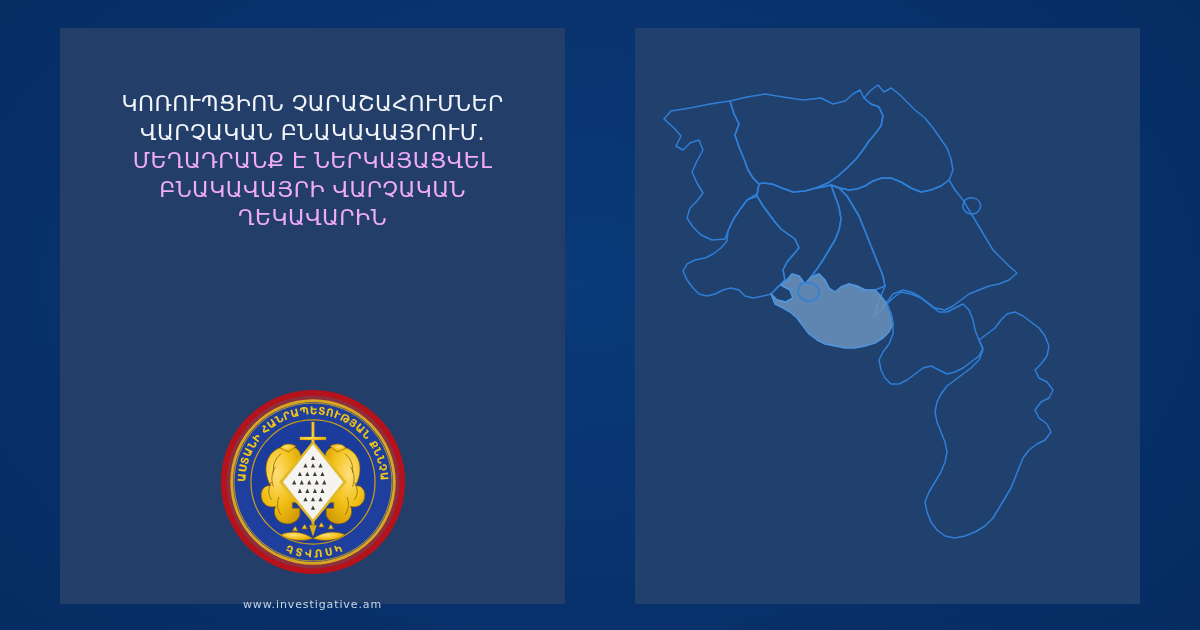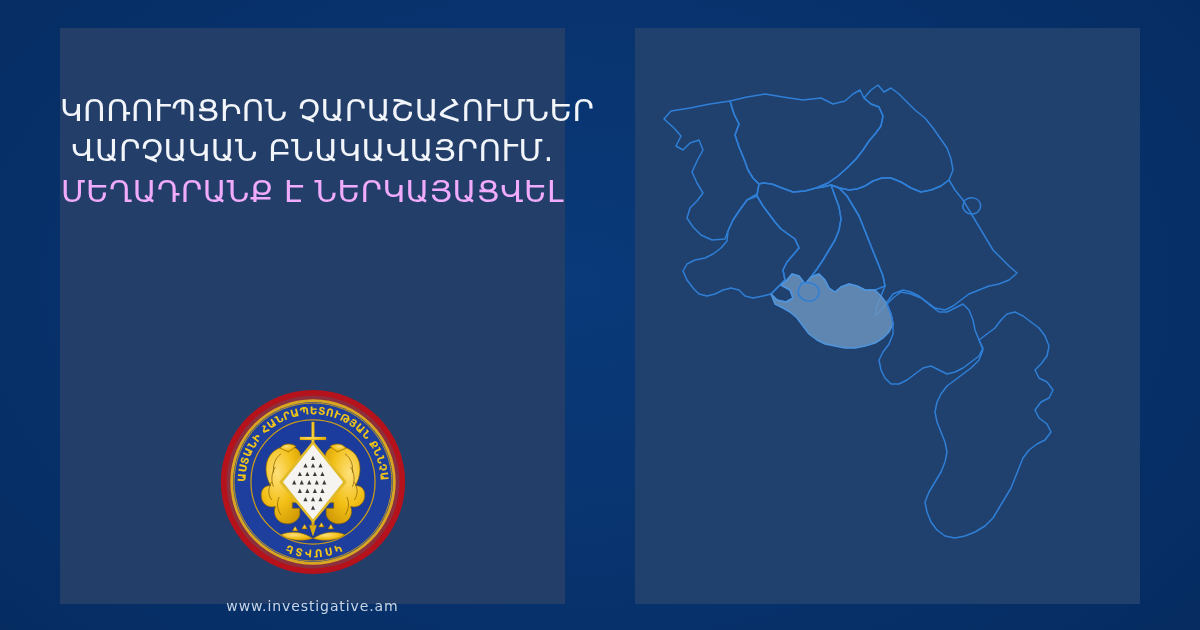--- a/index.html
+++ b/index.html
@@ -44,21 +44,21 @@
     position: absolute;
     left: 0;
     top: 62px;
     width: 505px;
     text-align: center;
     line-height: 1.30;
     letter-spacing: 0.4px;
   }
   .hl-line {
     display: block;
-    font-size: 31px;
+    font-size: 22px;
     font-weight: 400;
     white-space: nowrap;
   }
   .hl-white { color: #f2f5fa; }
   .hl-yellow { color: #f0abfc; }
 
   #emblem-wrap {
     position: absolute;
     left: 0;
     top: 360px;
@@ -71,21 +71,21 @@
     height: 188px;
   }
 
   #site-url {
     position: absolute;
     left: 0;
     top: 570px;
     width: 505px;
     text-align: center;
     color: #c9d4e4;
-    font-size: 14px;
+    font-size: 11px;
     letter-spacing: 0.9px;
     font-family: "DejaVu Sans", "Liberation Sans", sans-serif;
   }
 
   
   #map-svg {
     position: absolute;
     left: 0;
     top: 0;
     width: 505px;
@@ -109,20 +109,22 @@
 <body>
 
 <div id="root">
 
   <div class="panel" id="text-panel">
 
     <div id="headline">
       <span class="hl-line hl-white">ԿՈՌՈՒՊՑԻՈՆ ՉԱՐԱՇԱՀՈՒՄՆԵՐ</span>
       <span class="hl-line hl-white">ՎԱՐՉԱԿԱՆ ԲՆԱԿԱՎԱՅՐՈՒՄ.</span>
       <span class="hl-line hl-yellow">ՄԵՂԱԴՐԱՆՔ Է ՆԵՐԿԱՅԱՑՎԵԼ</span>
+      <span class="hl-line hl-yellow">ԲՆԱԿԱՎԱՅՐԻ ՎԱՐՉԱԿԱՆ</span>
+      <span class="hl-line hl-yellow">ՂԵԿԱՎԱՐԻՆ</span>
     </div>
 
     <div id="emblem-wrap">
       <svg id="emblem" viewBox="0 0 200 200">
         <defs>
           <path id="arcTop" d="M 28,100 A 72,72 0 0 1 172,100"></path>
           <path id="arcBot" d="M 172,100 A 72,72 0 0 1 28,100"></path>
           <radialGradient id="goldGrad" cx="40%" cy="35%" r="75%">
             <stop offset="0%" stop-color="#ffe07a"></stop>
             <stop offset="55%" stop-color="#f2c017"></stop>

